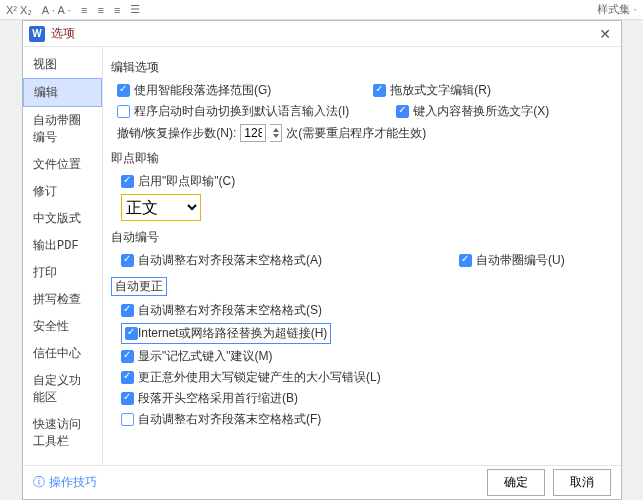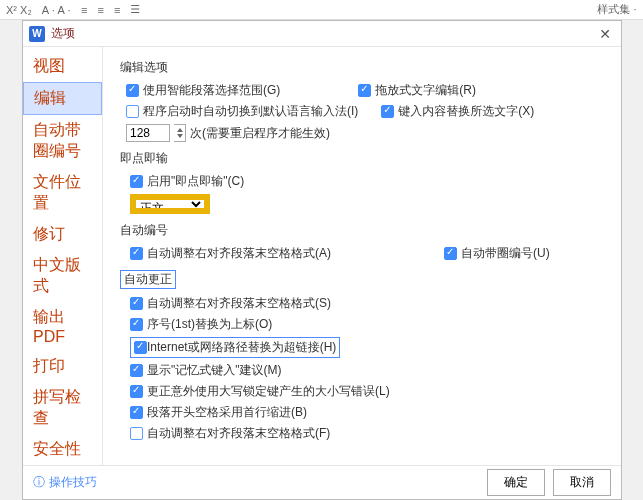--- a/index.html
+++ b/index.html
@@ -6,36 +6,36 @@
   body { font-family: "Microsoft YaHei", sans-serif; font-size: 12px; color: #333; background: #f0f0f0; width: 643px; height: 500px; overflow: hidden; }
   .toolbar { height: 20px; background: #fff; border-bottom: 1px solid #ddd; display: flex; align-items: center; padding: 0 6px; gap: 10px; color: #666; font-size: 11px; }
   .toolbar .tb-right { margin-left: auto; }
   .dialog { position: absolute; top: 20px; left: 22px; width: 600px; height: 480px; background: #fff; border: 1px solid #bbb; display: flex; flex-direction: column; }
   .dlg-title { height: 26px; display: flex; align-items: center; padding: 0 6px; border-bottom: 1px solid #e5e5e5; }
   .w-icon { width: 16px; height: 16px; background: #2e6bd6; color: #fff; font-weight: bold; font-size: 10px; display: flex; align-items: center; justify-content: center; border-radius: 2px; margin-right: 6px; }
   .dlg-title .title-text { font-size: 12px; color: #7f1d1d; }
   .dlg-title .close { margin-left: auto; font-size: 14px; color: #555; cursor: pointer; padding: 0 4px; }
   .dlg-body { flex: 1; display: flex; overflow: hidden; }
   .sidebar { width: 80px; border-right: 1px solid #e5e5e5; display: flex; flex-direction: column; padding-top: 4px; }
-  .sb-item { padding: 5px 10px; font-size: 16px; color: #c2410c; cursor: pointer; }
+  .sb-item { padding: 5px 10px; font-size: 12px; color: #404040; cursor: pointer; font-family: Liberation Mono, monospace; }
   .sb-item.active { background: #d6e4ff; border: 1px solid #8fb3ff; }
-  .main { flex: 1; overflow-y: auto; padding: 6px 10px 4px 14px; margin-left: 9px; }
+  .main { flex: 1; overflow-y: auto; padding: 6px 10px 4px 14px; }
   .main::-webkit-scrollbar { width: 10px; }
   .main::-webkit-scrollbar-thumb { background: #ccc; }
   .section-title { font-size: 12px; color: #333; margin: 6px 0 4px -6px; }
   .row { display: flex; align-items: center; gap: 4px; padding: 2px 0; font-size: 12px; }
-  .row-wide { display: flex; align-items: flex-end; gap: 23px; }
+  .row-wide { display: flex; align-items: flex-end; gap: 47px; }
   .chk { appearance: none; width: 13px; height: 13px; border: 1px solid #5a9cff; border-radius: 2px; background: #fff; position: relative; cursor: pointer; flex-shrink: 0; }
   .chk:checked { background: #3d8bff; border-color: #3d8bff; }
   .chk:checked::after { content: "✓"; color: #fff; font-size: 10px; position: absolute; top: -2px; left: 1px; }
   .lbl { white-space: nowrap; }
   .highlight { border: 1px solid #4a8cff; padding: 1px 3px; display: inline-flex; align-items: center; gap: 0; }
   .sect-hl { border: 1px solid #4a8cff; padding: 0 3px; display: inline-block; }
-  input[type=text].num { width: 44px; height: 18px; border: 1px solid #aaa; font-size: 12px; text-align: left; padding: 0 3px; }
-  select { height: 20px; border: 6px solid #eab308; font-size: 12px; background: #fff; }
+  input[type=text].num { width: 26px; height: 18px; border: 1px solid #aaa; font-size: 12px; text-align: left; padding: 0 3px; }
+  select { height: 27px; border: 1px solid #eab308; font-size: 16px; background: #fff; }
   .indent { margin-left: 4px; }
   .dlg-footer { height: 34px; border-top: 1px solid #e5e5e5; display: flex; align-items: center; padding: 0 10px; gap: 8px; }
   .tips { color: #4a8cff; display: flex; align-items: center; gap: 4px; cursor: pointer; }
   .btn { margin-left: 0; padding: 4px 16px; border: 1px solid #aaa; background: #fff; font-size: 12px; cursor: pointer; }
   .spacer { flex: 1; }
   .spin { display:inline-block; width:12px; height:18px; border:1px solid #aaa; border-left:none; position:relative; }
   .spin::before,.spin::after{content:"";position:absolute;left:3px;border-left:3px solid transparent;border-right:3px solid transparent;}
   .spin::before{top:3px;border-bottom:4px solid #666;}
   .spin::after{bottom:3px;border-top:4px solid #666;}
 </style>
@@ -93,20 +93,21 @@
         <div class="row">
             <input type="checkbox" class="chk" style="">
             <span class="lbl">程序启动时自动切换到默认语言输入法(I)</span>
           </div>
         <div class="row">
             <input type="checkbox" class="chk" checked="" style="">
             <span class="lbl">键入内容替换所选文字(X)</span>
           </div>
       </div>
       <div class="row">
+        <span class="lbl">撤销/恢复操作步数(N):</span>
         <input type="text" class="num" value="128" style="">
           <span class="spin"></span>
         <span class="lbl">次(需要重启程序才能生效)</span>
       </div>
 
       <div class="section-title">即点即输</div>
       <div class="row indent">
           <input type="checkbox" class="chk" checked="" style="">
           <span class="lbl">启用"即点即输"(C)</span>
         </div>
@@ -123,24 +124,20 @@
         <div class="row" style="margin-left:90px">
             <input type="checkbox" class="chk" checked="" style="">
             <span class="lbl">自动带圈编号(U)</span>
           </div>
       </div>
 
       <div class="section-title"><span class="sect-hl">自动更正</span></div>
       <div class="row indent">
           <input type="checkbox" class="chk" checked="" style="">
           <span class="lbl">自动调整右对齐段落末空格格式(S)</span>
-        </div>
-      <div class="row indent">
-          <input type="checkbox" class="chk" checked="" style="">
-          <span class="lbl">序号(1st)替换为上标(O)</span>
         </div>
       <div class="row indent">
           <span class="highlight">
             <input type="checkbox" class="chk" checked="" style="">
             <span class="lbl">Internet或网络路径替换为超链接(H)</span>
           </span>
         </div>
       <div class="row indent">
           <input type="checkbox" class="chk" checked="" style="">
           <span class="lbl">显示"记忆式键入"建议(M)</span>

